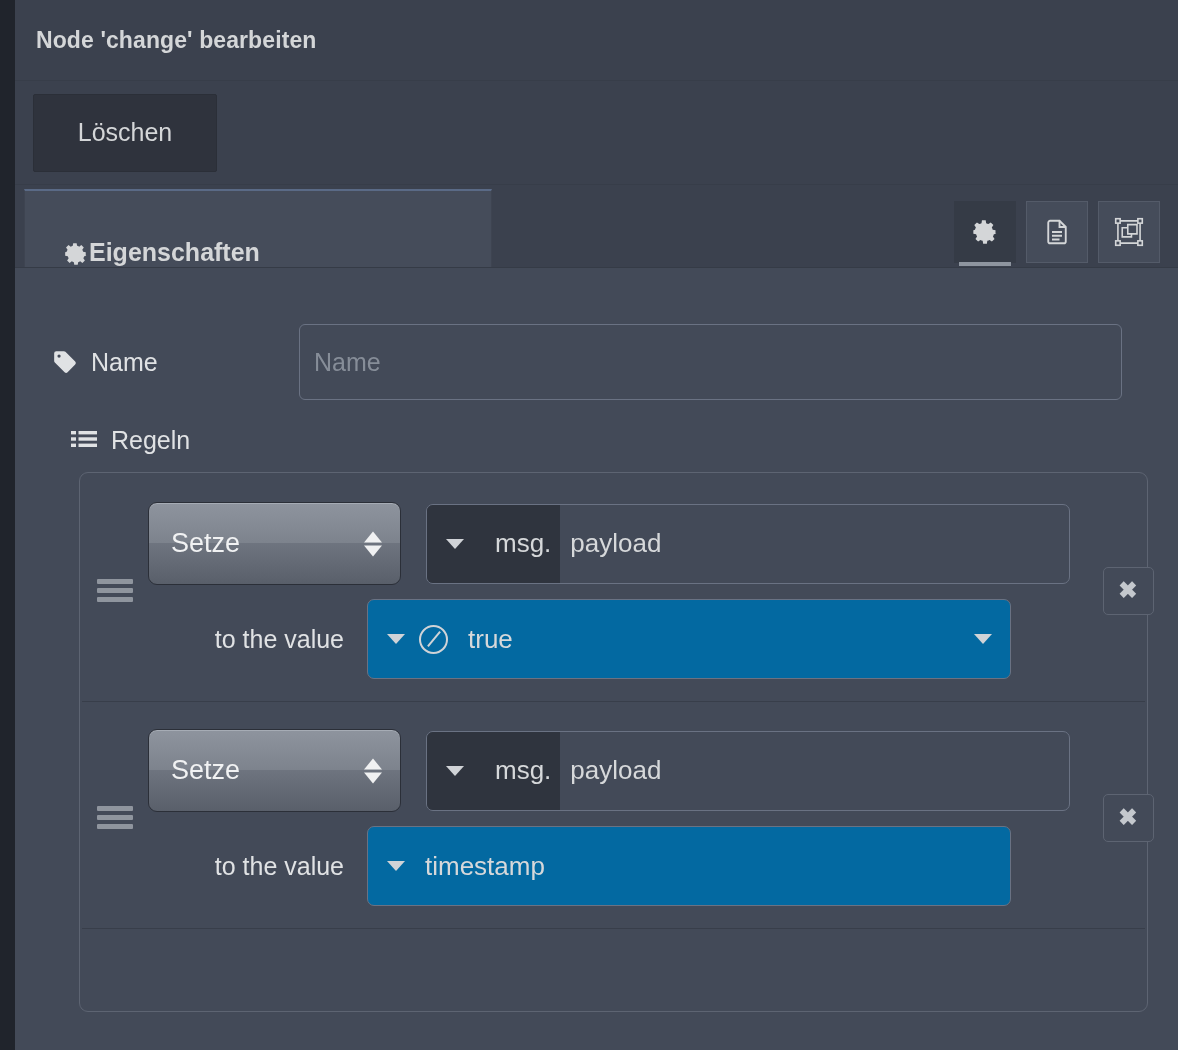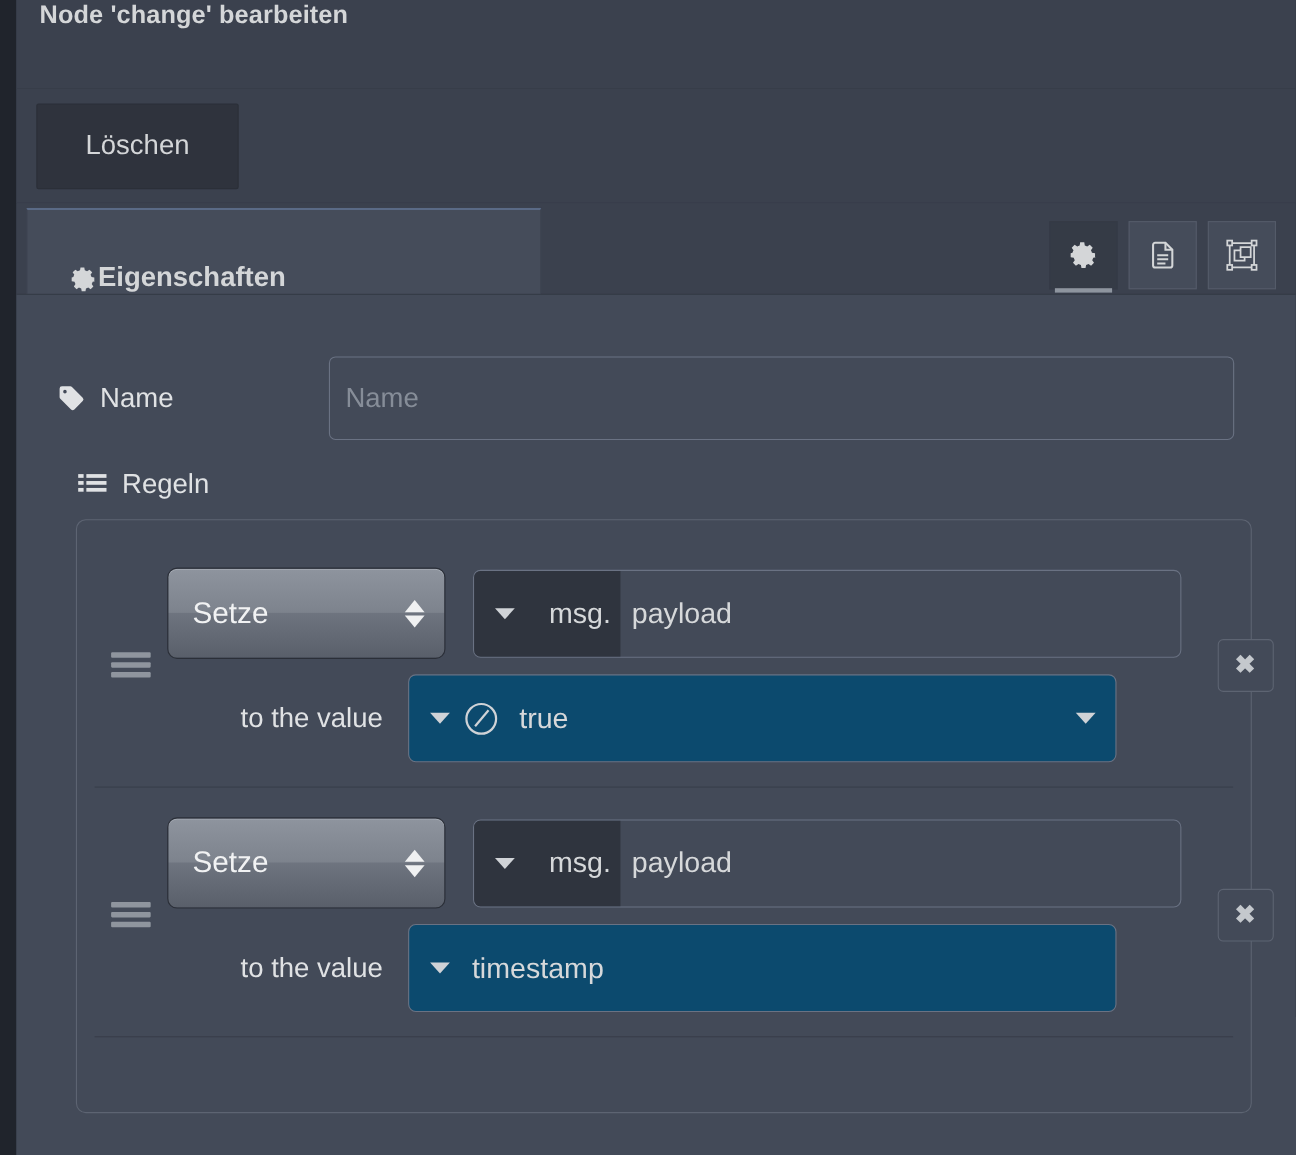--- a/index.html
+++ b/index.html
@@ -35,20 +35,21 @@
     box-sizing: border-box;
   }
 
   
   .dlg-header {
     height: 81px;
     box-sizing: border-box;
     border-bottom: 1px solid #373d49;
     background: #3b414e;
     display: flex;
+    align-items: center;
     padding-left: 21px;
   }
   .dlg-title {
     font-size: 23px;
     font-weight: bold;
     color: #d4d6d8;
     letter-spacing: 0.1px;
   }
 
   
@@ -208,27 +209,27 @@
     align-items: center;
     gap: 14px;
     font-size: 25px;
     color: #e0e2e4;
     margin: 6px 0 17px 19px;
   }
 
   
   .rules-box {
     box-sizing: border-box;
-    margin-left: 17px;
+    margin-left: 27px;
     width: 1069px;
     border: 1px solid #5d6personal;
     border: 1px solid #5d6472;
     border-radius: 9px;
     background: #434a58;
-    padding: 16px;
+    padding: 2px;
     min-height: 540px;
   }
   .rule-row {
     position: relative;
     display: flex;
     align-items: flex-start;
     padding: 27px 0 22px 0;
     border-bottom: 1px solid #383e4a;
   }
   .rule-row:last-of-type { border-bottom: 1px solid #383e4a; }
@@ -348,21 +349,21 @@
 
   
   .value-box {
     box-sizing: border-box;
     display: flex;
     align-items: center;
     width: 644px;
     height: 80px;
     border: 1px solid #6a7283;
     border-radius: 7px;
-    background: #0c4a6e;
+    background: #0369a1;
     padding: 0 18px 0 19px;
     gap: 14px;
     cursor: pointer;
   }
   .value-box .vb-text {
     font-size: 26px;
     color: #d6d8da;
     margin-left: 6px;
   }
   .value-box .vb-caret-right { margin-left: auto; }

